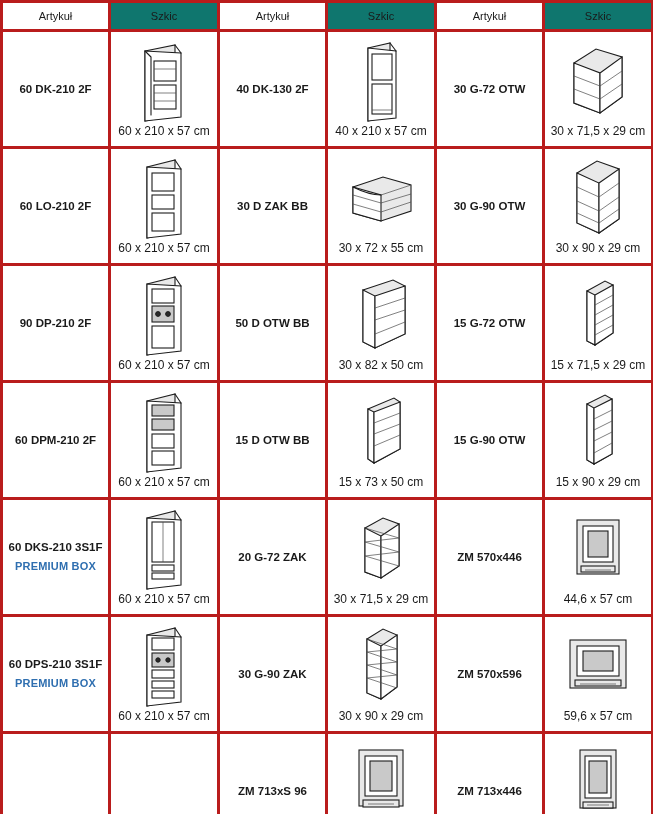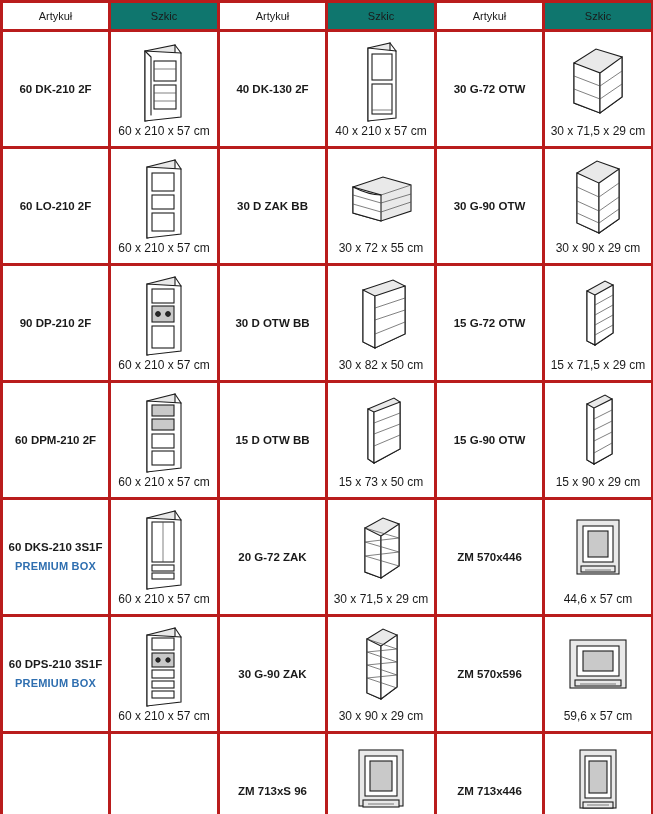--- a/index.html
+++ b/index.html
@@ -227,21 +227,21 @@
             <rect class="fillw" x="15" y="15" width="22" height="14"></rect>
             <rect class="filld" x="15" y="32" width="22" height="16"></rect>
             <circle class="dark" cx="21" cy="40" r="2.4"></circle>
             <circle class="dark" cx="31" cy="40" r="2.4"></circle>
             <rect class="fillw" x="15" y="52" width="22" height="22"></rect>
           </svg>
         </div>
         <div class="dim">60 x 210 x 57 cm</div>
       </td>
       <td class="art">
-        <span>30 D OTW BB</span>
+        <span>50 D OTW BB</span>
       </td>
       <td class="sk">
         <div class="sketch">
           <svg width="64" height="80" viewBox="0 0 64 80">
             <path class="fillg" d="M14 14 L44 4 L56 10 L56 58 L26 72 L14 66 Z"></path>
             <path class="fillw" d="M14 14 L26 20 L26 72 L14 66 Z"></path>
             <path class="fillw" d="M26 20 L56 10 L56 58 L26 72 Z"></path>
             <path class="thin" d="M26 32 L56 22 M26 44 L56 34 M26 58 L56 46"></path>
           </svg>
         </div>

